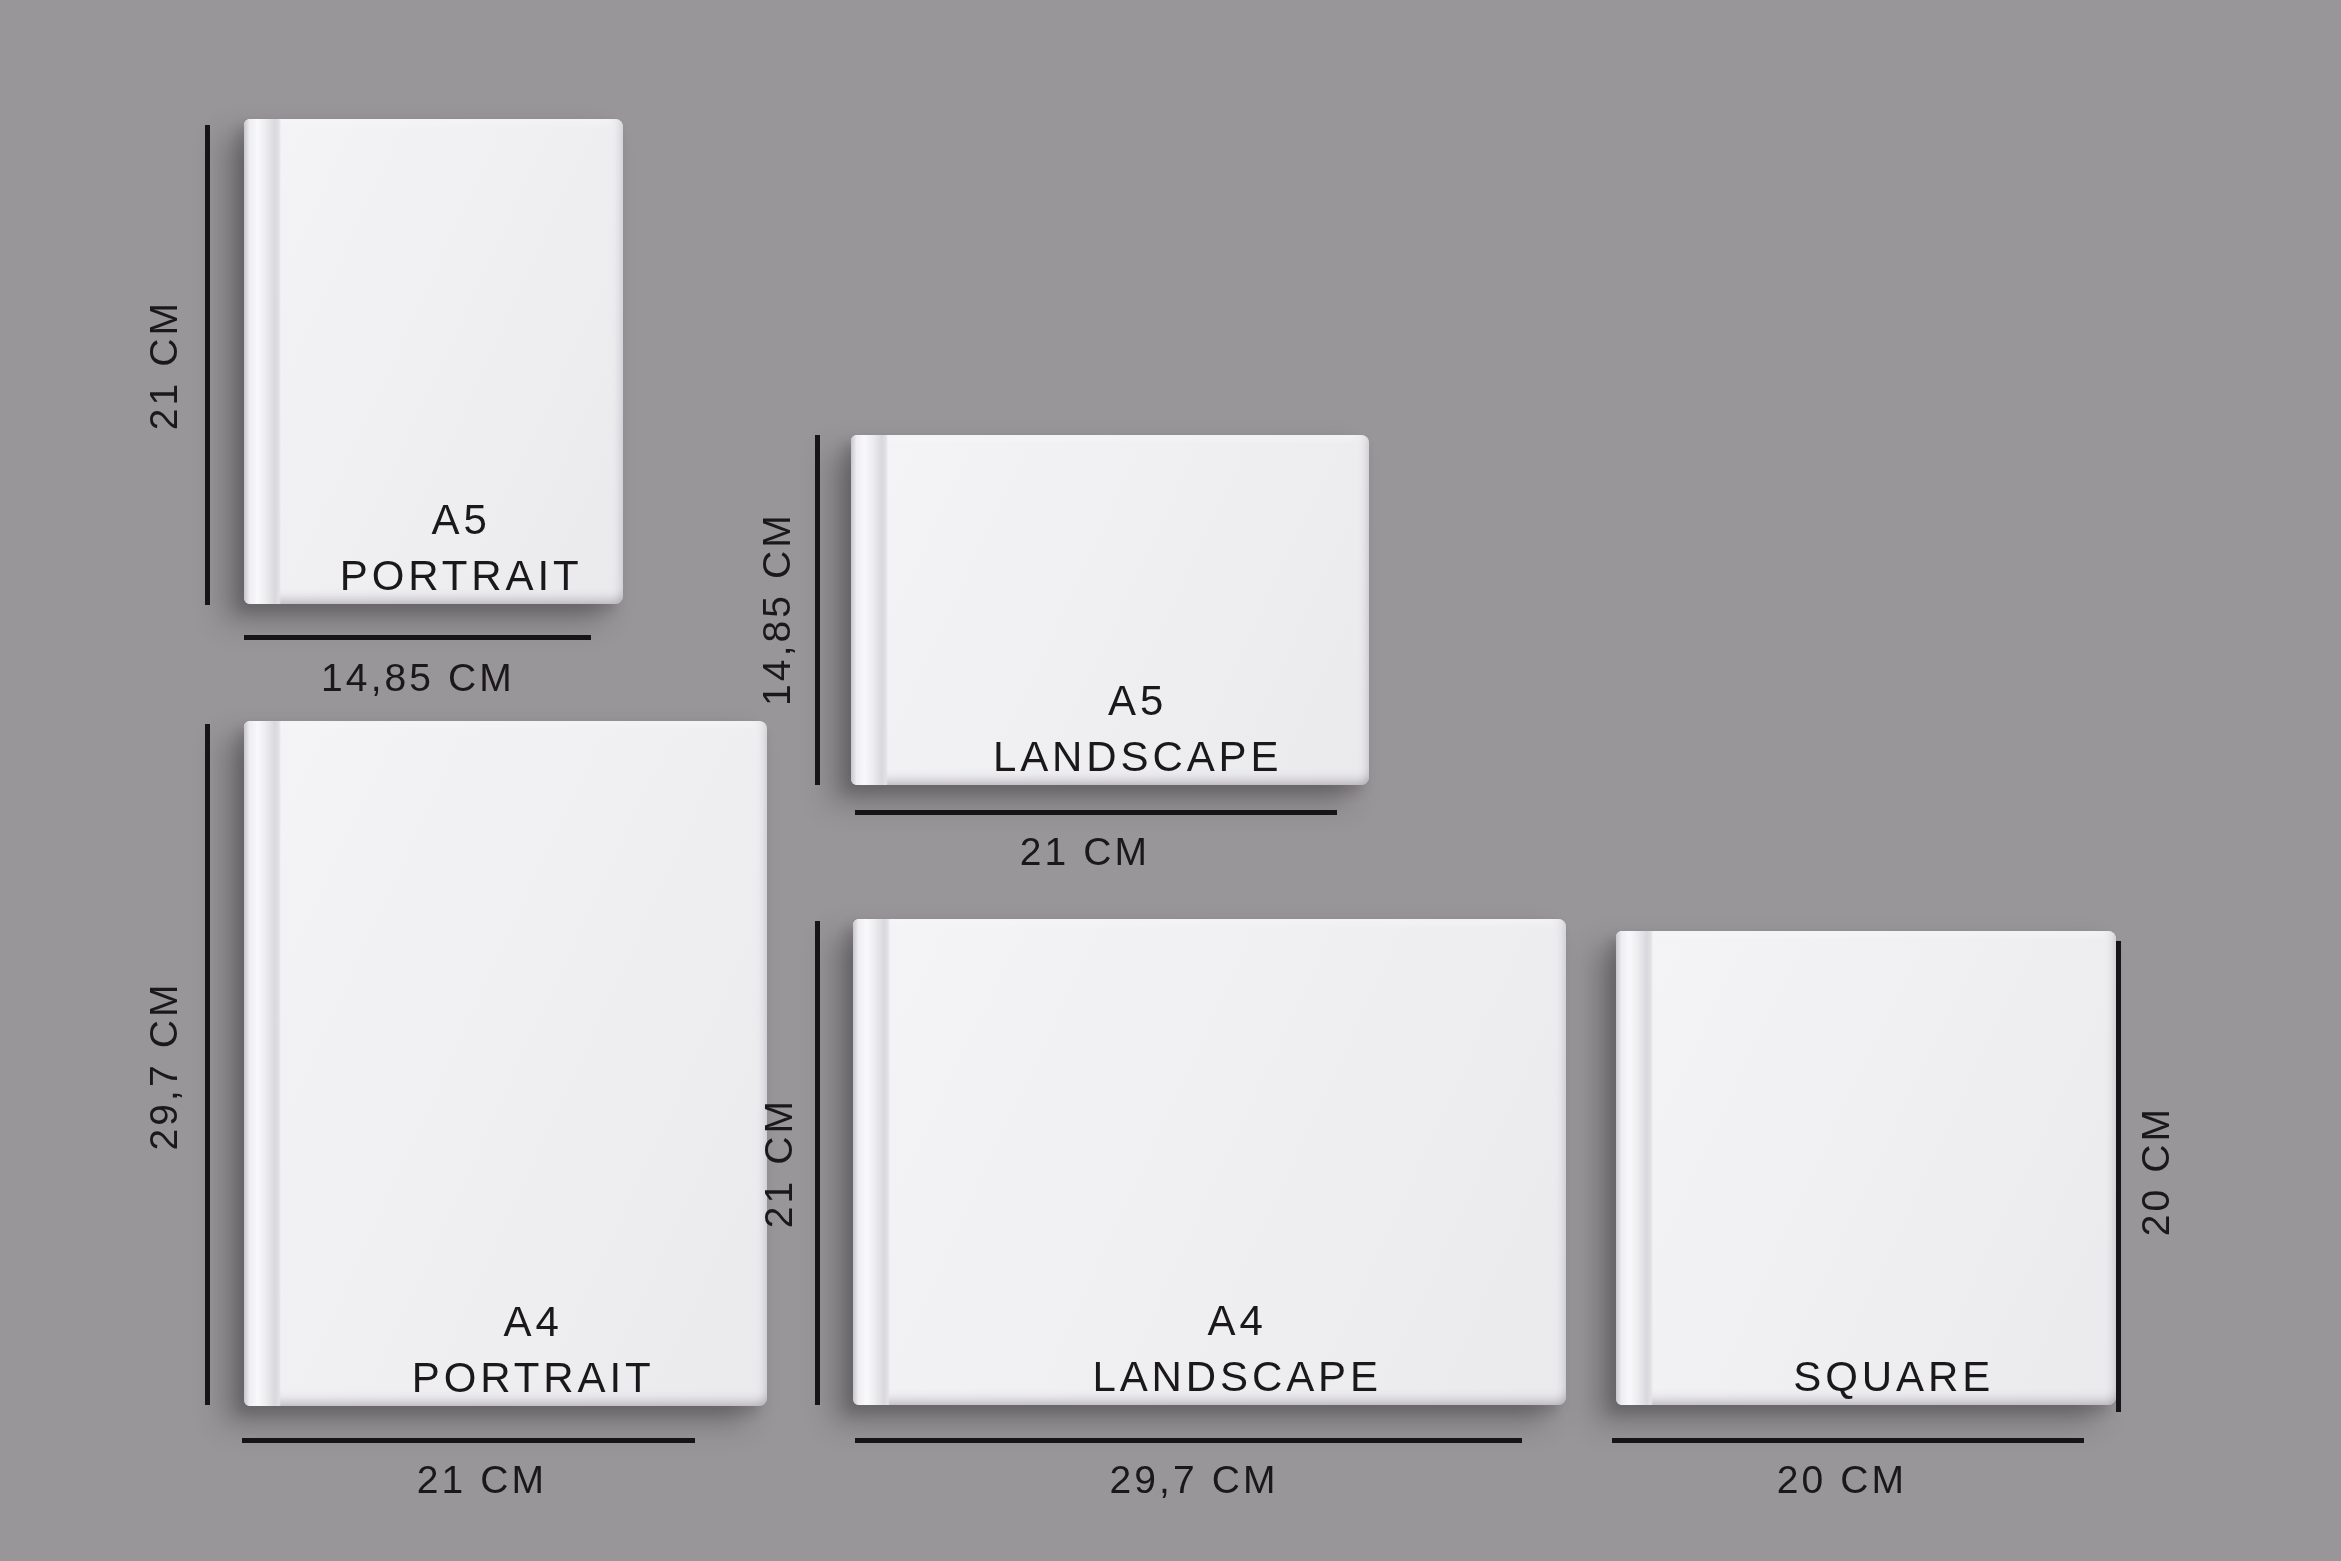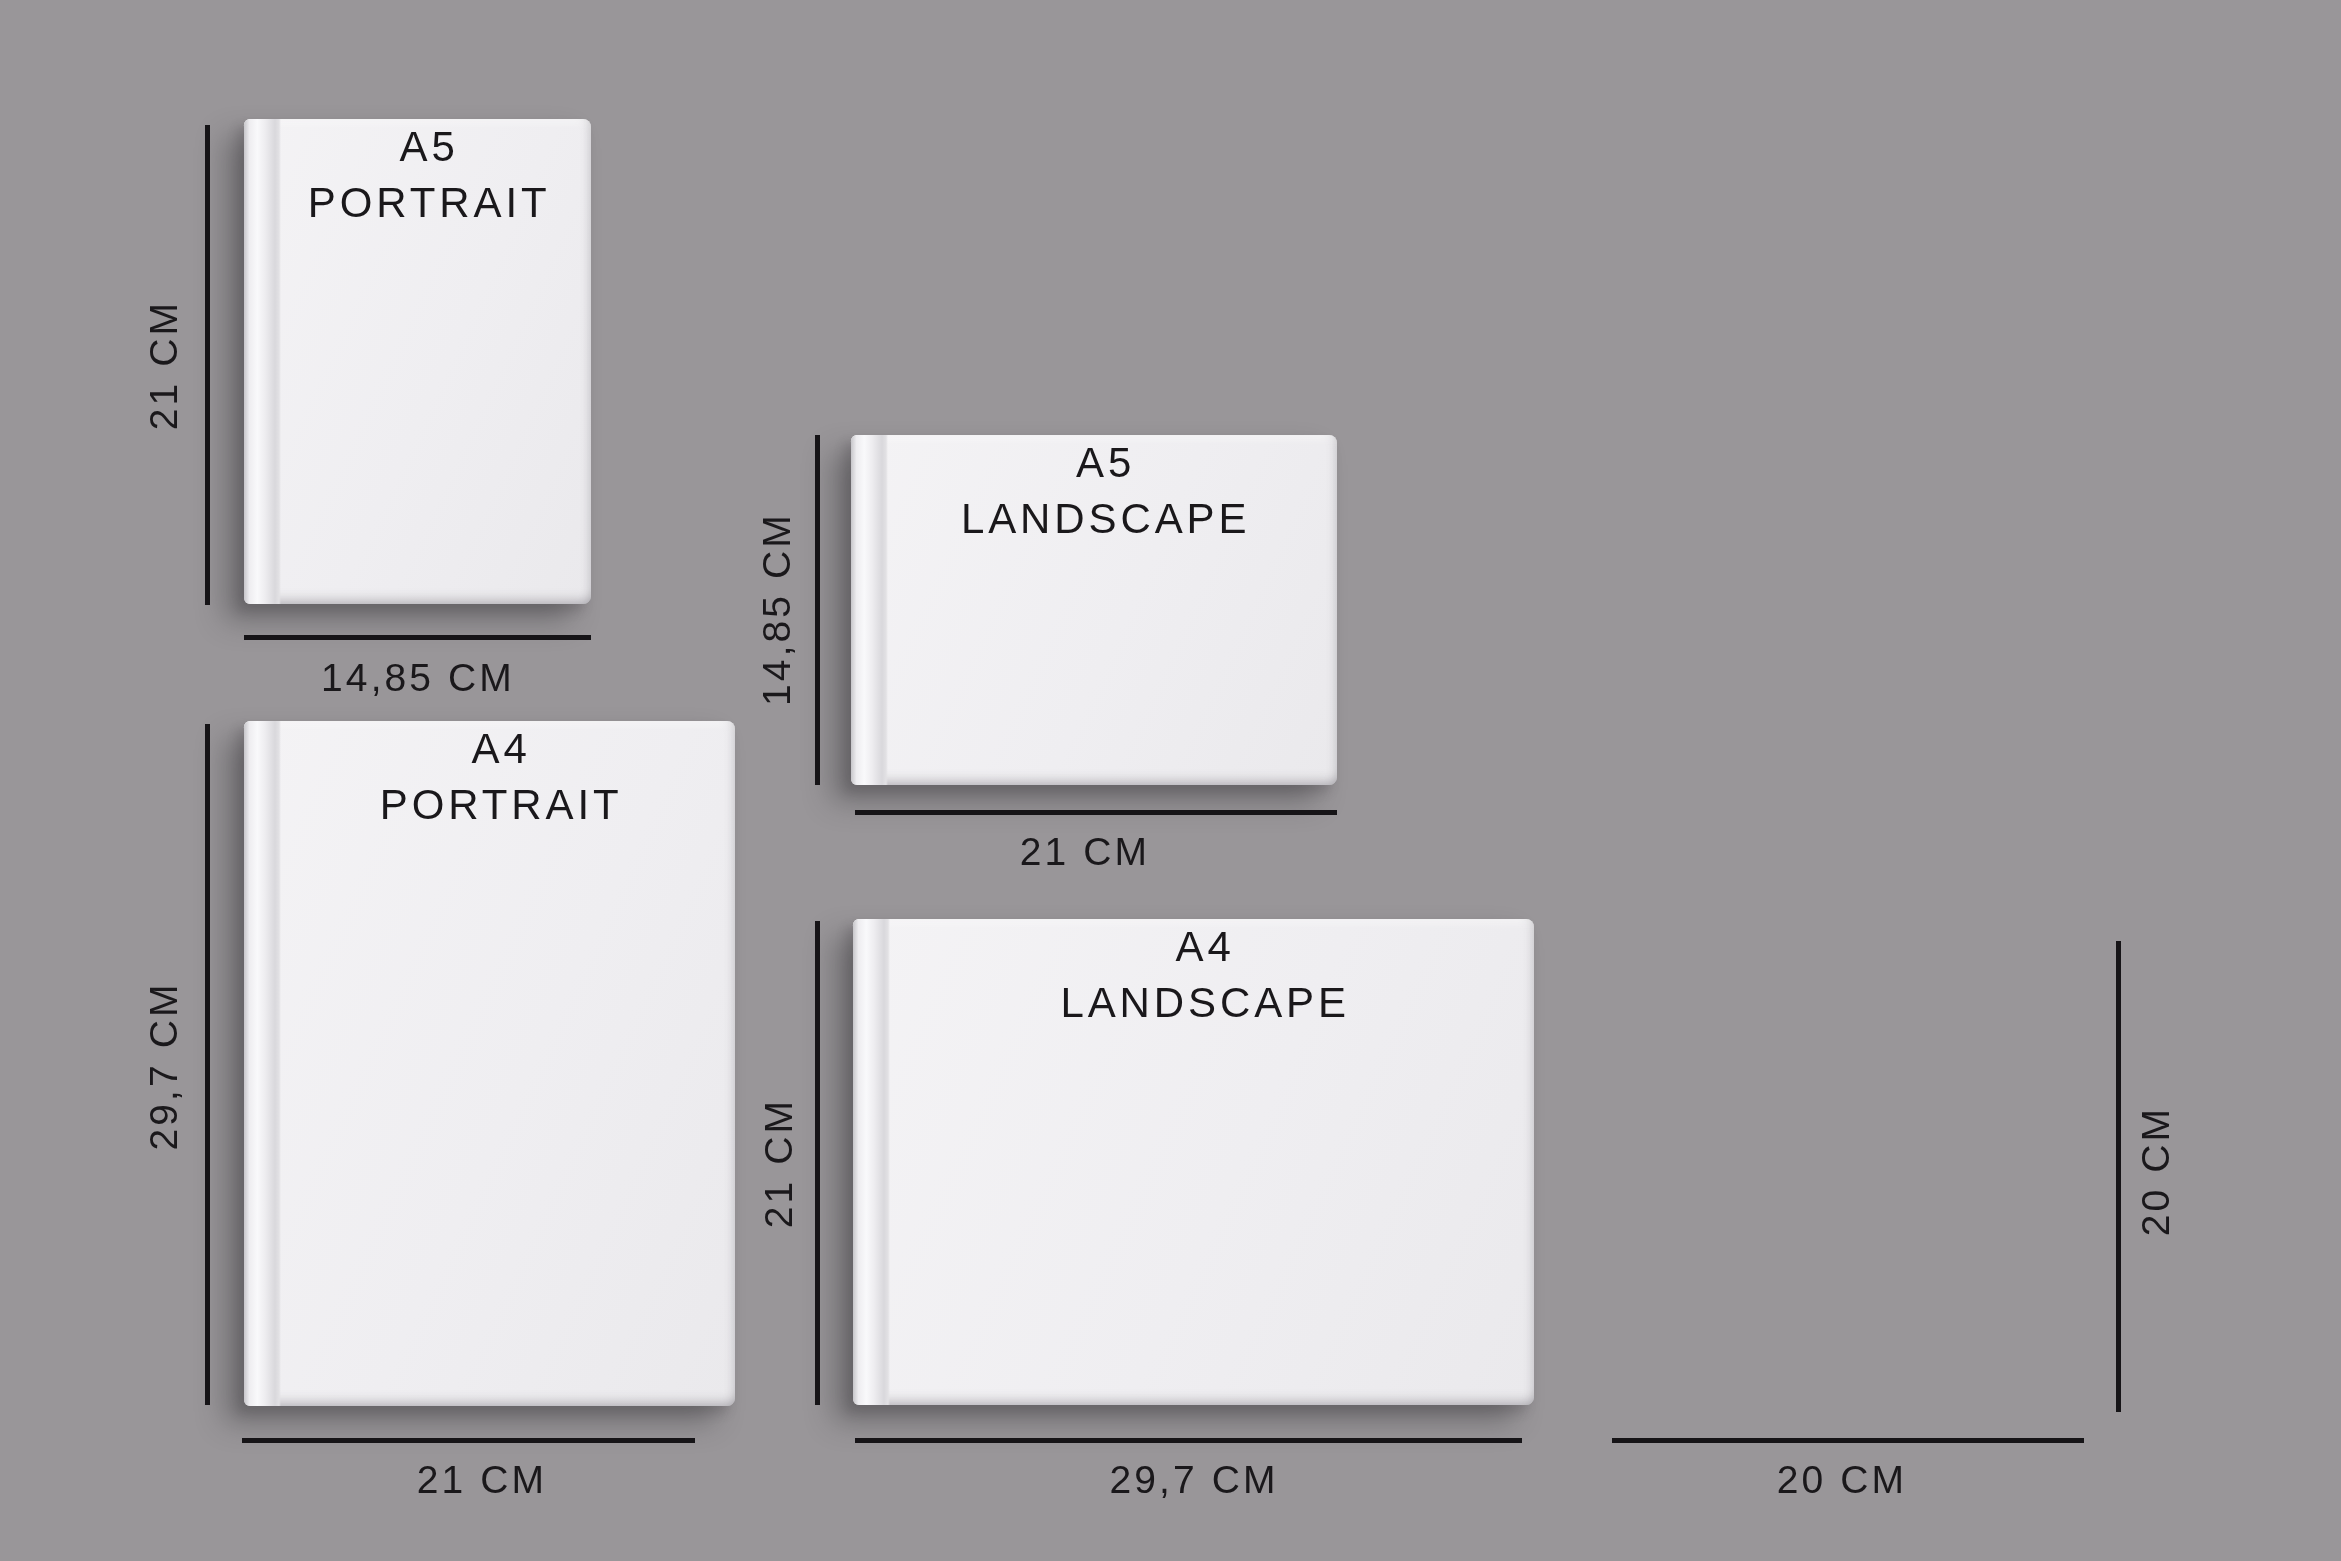--- a/index.html
+++ b/index.html
@@ -22,22 +22,23 @@
     position: absolute;
     border-radius: 6.2px 7.8px 7.8px 6.2px;
     background: linear-gradient(115deg, #f4f3f5 0%, #efeef1 55%, #eae9ec 100%);
     box-shadow:
       -20px 17px 28px rgba(42, 40, 44, 0.34),
       -6.2px 7.8px 11px rgba(42, 40, 44, 0.18),
       inset 0 -9.4px 11px -5.5px rgba(125, 123, 128, 0.45),
       inset -6.2px 0 9.4px -4.7px rgba(125, 123, 128, 0.28),
       inset 0 7.8px 9.4px -6.2px rgba(255, 255, 255, 0.85);
     display: flex;
-    align-items: flex-start;
+    align-items: flex-end;
     justify-content: center;
+    padding-left: 32px;
   }
   .spine {
     position: absolute;
     left: 0; top: 0; bottom: 0;
     width: 37px;
     border-radius: 6.2px 0 0 6.2px;
     background: linear-gradient(90deg,
       #c7c6ca 0px, #eeedf0 5.5px, #f9f9fb 13.3px, #eeedf0 21px,
       #d9d8dc 31px, #e2e1e4 35px, rgba(239,238,241,0) 37px);
   }
@@ -146,19 +147,26 @@
     <div class="book-label">
       <div>A4</div>
       <div>LANDSCAPE</div>
     </div>
   </div>
   <div class="dim-line-v v-a4l"></div>
   <div class="dim-label vert lv-a4l">21 CM</div>
   <div class="dim-line-h h-a4l"></div>
   <div class="dim-label lh-a4l">29,7 CM</div>
 
+  <div class="book sq">
+    <div class="spine"></div>
+    <div class="book-label">
+      <div>SQUARE</div>
+      <div></div>
+    </div>
+  </div>
   <div class="dim-line-v v-sq"></div>
   <div class="dim-label vert lv-sq">20 CM</div>
   <div class="dim-line-h h-sq"></div>
   <div class="dim-label lh-sq">20 CM</div>
 
 </div>
 
 
 </body></html>

